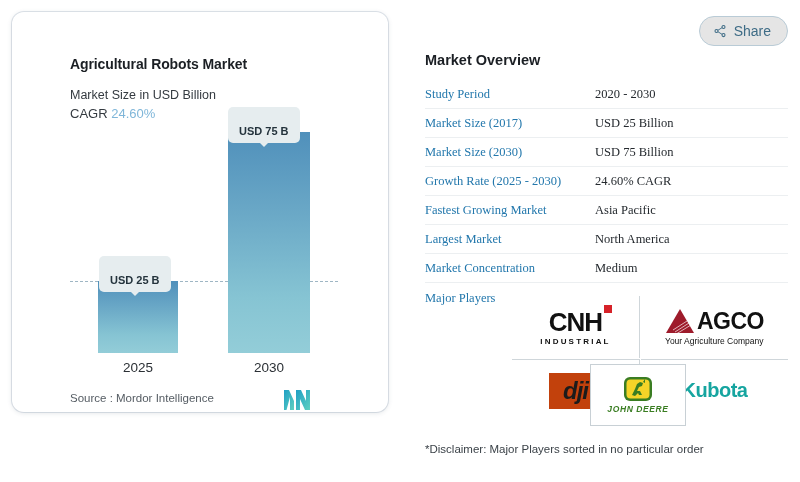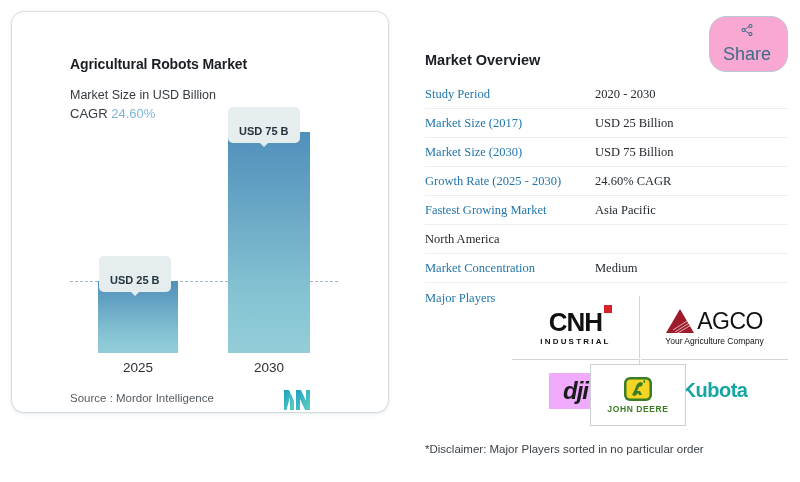--- a/index.html
+++ b/index.html
@@ -77,25 +77,24 @@
     position: absolute; left: 58px; top: 380px;
     font-size: 11.5px; color: #555c63;
   }
   .mi-logo { position: absolute; left: 272px; top: 378px; }
 
   
   .share-btn {
     position: absolute; right: 12px; top: 16px;
     display: flex; align-items: center; gap: 7px;
     border: 1px solid #b9cbd6; border-radius: 17px;
-    background: #f9a8d4;
+    background: #e5e5e5;
     padding: 6px 16px 6px 13px;
-    color: #3e6c86; font-size: 18px;
+    color: #3e6c86; font-size: 14px;
     cursor: pointer;
-    flex-direction: column;
   }
 
   
   .ov-title {
     position: absolute; left: 425px; top: 52px;
     font-size: 14.5px; font-weight: bold; color: #1b1f24;
   }
   .tbl { position: absolute; left: 425px; top: 80px; width: 363px; font-family: Liberation Serif, serif; }
   .trow {
     display: flex; align-items: center;
@@ -112,39 +111,39 @@
     position: absolute;
     display: flex; align-items: center; justify-content: center;
     background: #fff;
   }
   .cell-cnh   { left: 0px;   top: 0px;  width: 128px; height: 62px; border-right: 1px solid #cfd6da; }
   .cell-agco  { left: 129px; top: 0px;  width: 147px; height: 62px; }
   .cell-dji   { left: 0px;   top: 63px; width: 128px; height: 62px; border-top: 1px solid #cfd6da; border-right:1px solid #cfd6da; }
   .cell-kub   { left: 129px; top: 63px; width: 147px; height: 62px; border-top: 1px solid #cfd6da; }
   .cell-jd {
     left: 78px; top: 68px; width: 96px; height: 62px;
-    border: 1px solid #c8d0d5; background: #fff; z-index: 5;
+    border: 1px solid #c8d0d5; background: #fff; z-index: 5; font-style: italic;
   }
 
   .disclaimer {
     position: absolute; left: 425px; top: 443px;
     font-size: 11.5px; color: #3b4248;
   }
 
   .cnh-wrap { position: relative; text-align:center; }
   .cnh-top { font-size: 26px; font-weight: bold; color:#111; letter-spacing:-1px; line-height:1; font-family:"Liberation Sans", sans-serif; }
   .cnh-sq { position:absolute; right:-1px; top:-4px; width:8px; height:8px; background:#d62229; }
   .cnh-bot { font-size: 8px; font-weight: bold; color:#111; letter-spacing:2.2px; margin-top:2px; }
 
   .agco-wrap { display:flex; flex-direction:column; align-items:flex-start; }
   .agco-row { display:flex; align-items:center; gap:2px; }
-  .agco-txt { font-size:23px; font-weight:normal; color:#111; letter-spacing:-0.5px; line-height:1; }
+  .agco-txt { font-size:23px; font-weight:bold; color:#111; letter-spacing:-0.5px; line-height:1; }
   .agco-sub { font-size:8.5px; color:#111; margin-top:2px; }
 
-  .dji-box { background:#f0abfc; padding:6px 14px; }
+  .dji-box { background:#c2410c; padding:6px 14px; }
   .dji-txt { font-size:24px; font-weight:bold; color:#1b1b1b; font-style:italic; letter-spacing:-1px; line-height:1; }
 
   .kub-txt { font-size:20px; font-weight:bold; color:#16a5a0; letter-spacing:-0.5px; }
 
   .jd-wrap { display:flex; flex-direction:column; align-items:center; gap:2px; }
   .jd-txt { font-size:8.5px; font-weight:bold; color:#3a7d22; letter-spacing:0.6px; }
 </style>
 </head>
 <body>
 
@@ -212,20 +211,21 @@
     </div>
     <div class="trow">
       <div class="tlabel">Growth Rate (2025 - 2030)</div>
       <div class="tval">24.60% CAGR</div>
     </div>
     <div class="trow">
       <div class="tlabel">Fastest Growing Market</div>
       <div class="tval">Asia Pacific</div>
     </div>
     <div class="trow">
+      <div class="tlabel">Largest Market</div>
       <div class="tval">North America</div>
     </div>
     <div class="trow">
       <div class="tlabel">Market Concentration</div>
       <div class="tval">Medium</div>
     </div>
     <div class="trow players">
       <div class="tlabel">Major Players</div>
     </div>
   </div>

